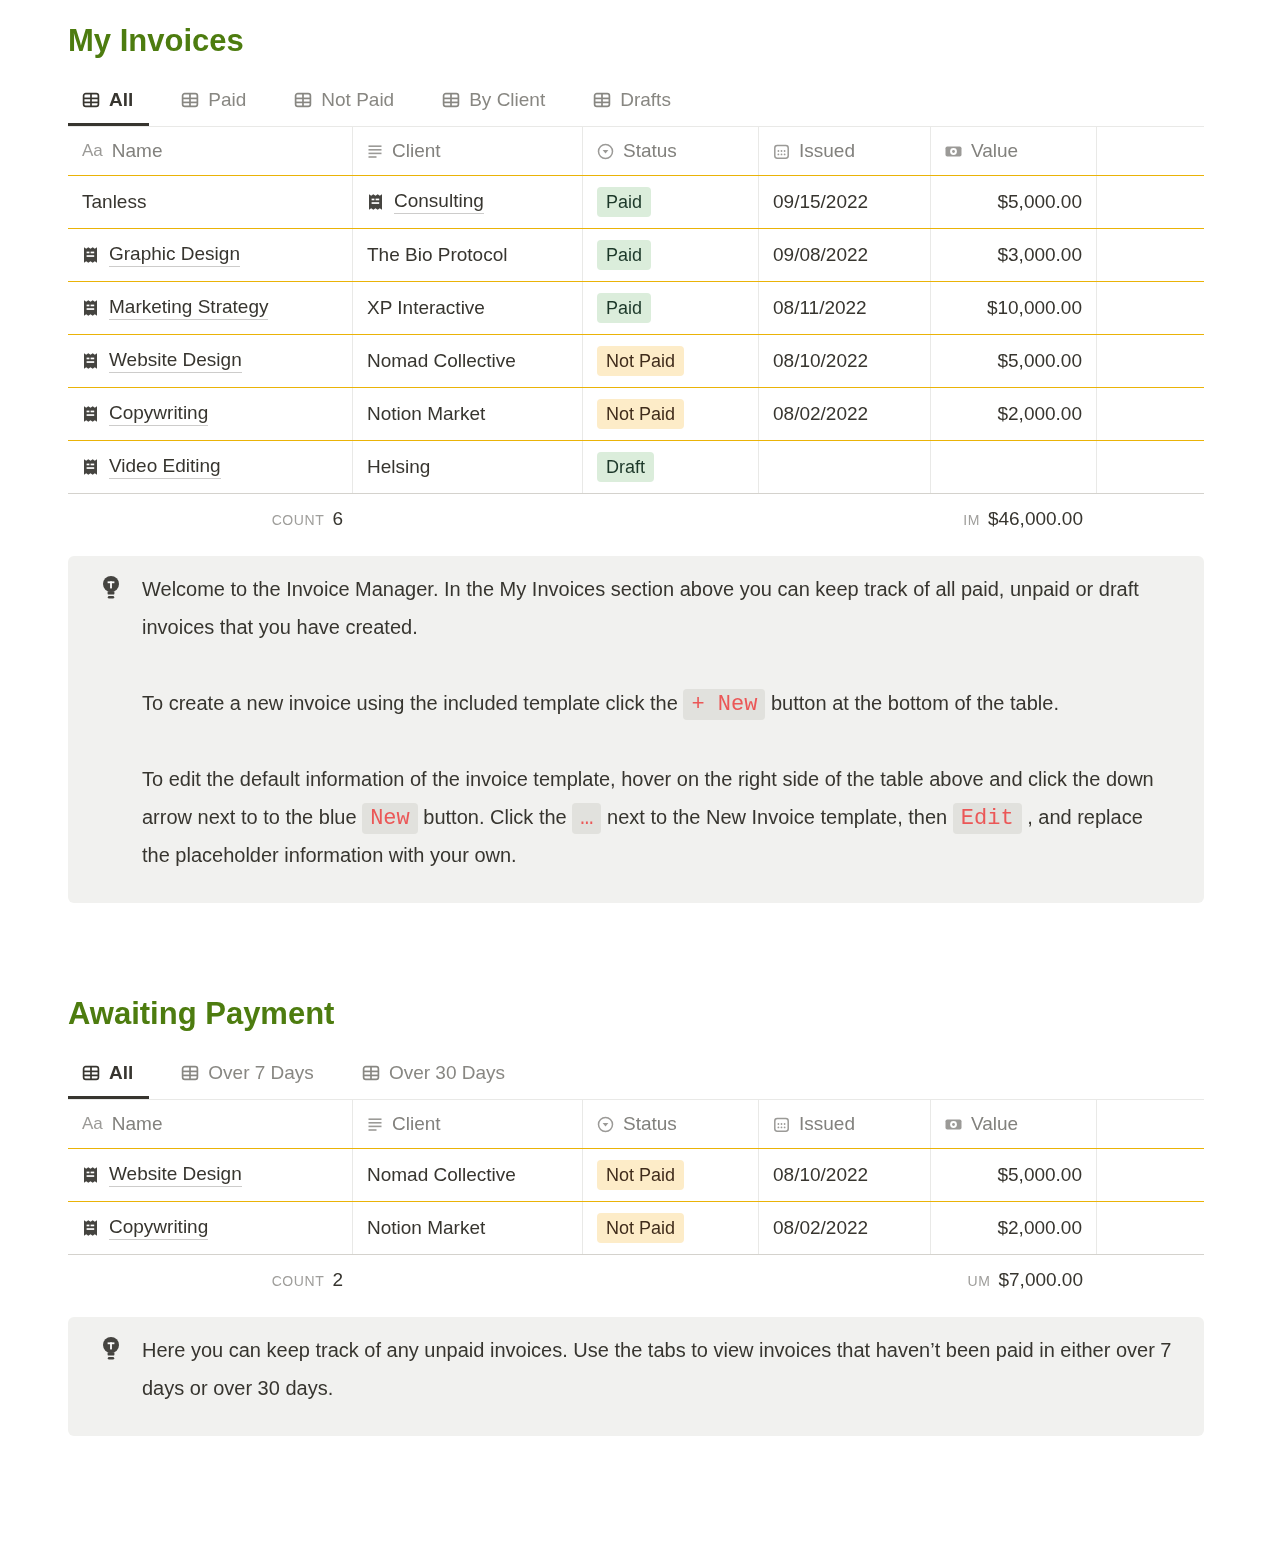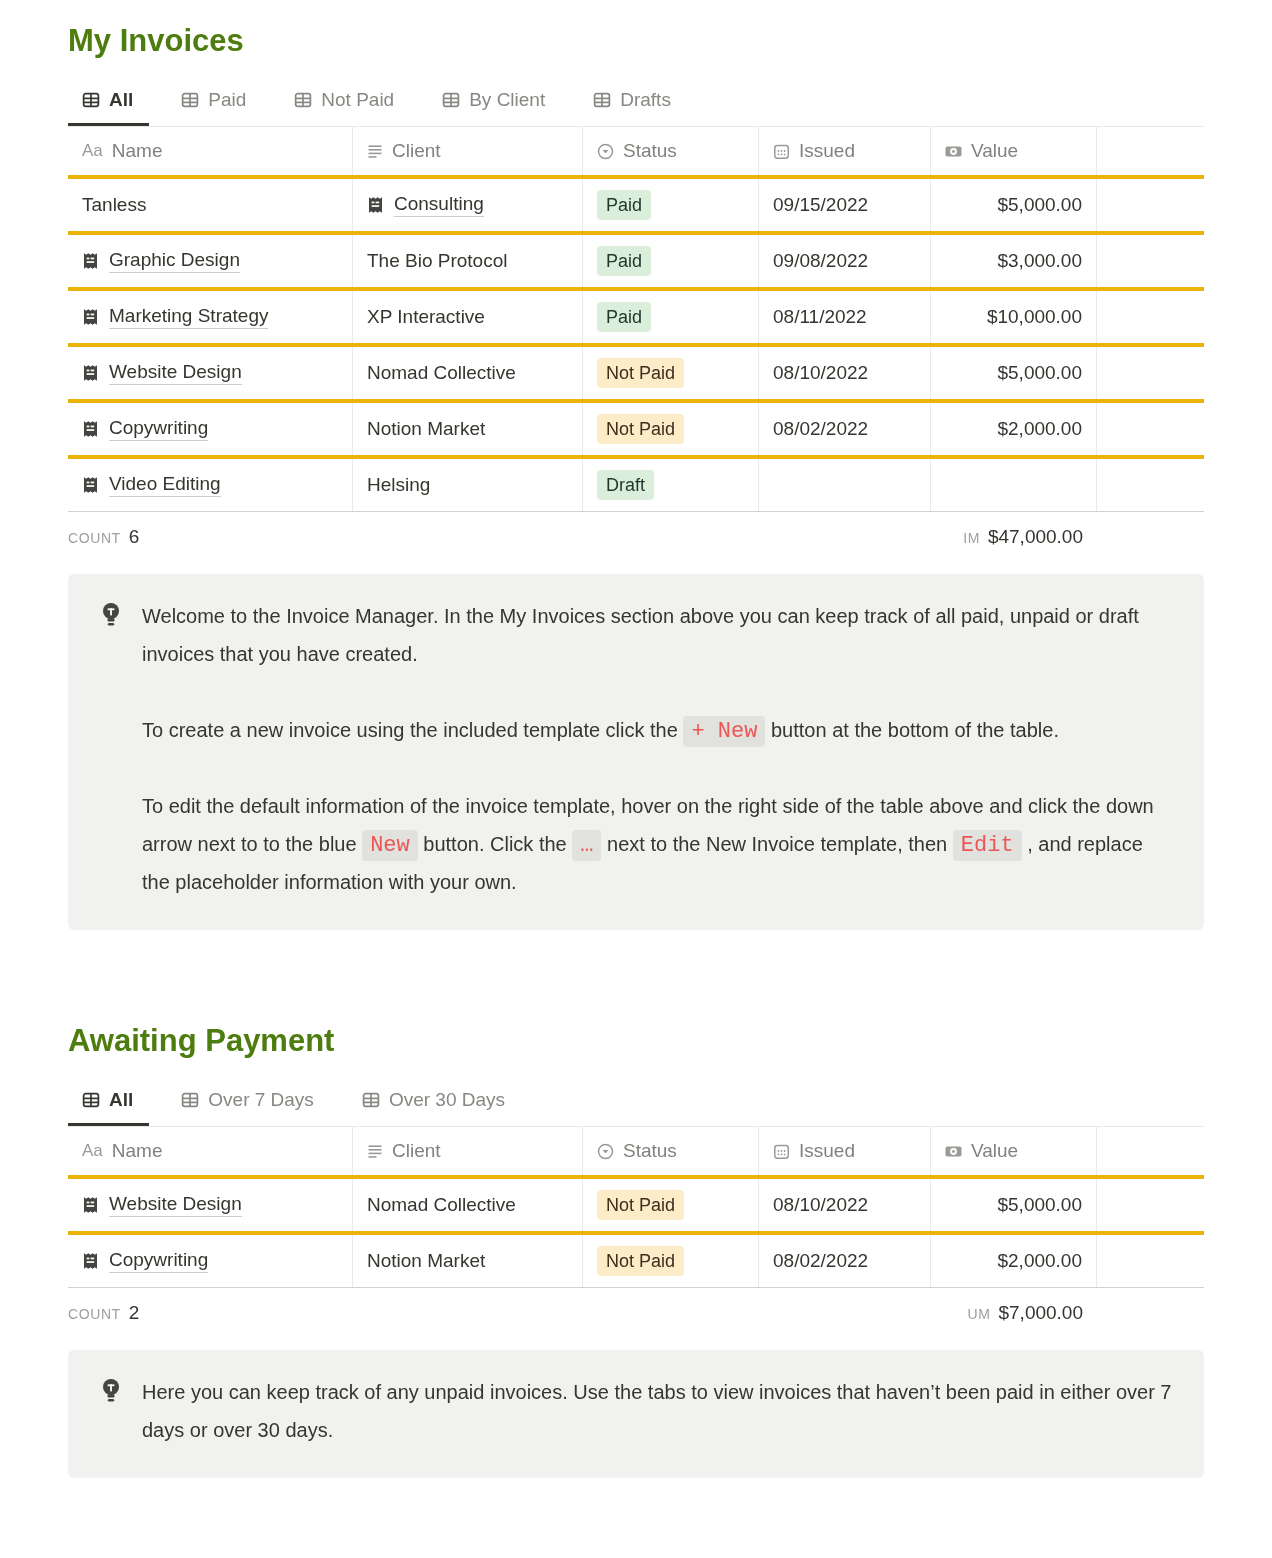--- a/index.html
+++ b/index.html
@@ -30,21 +30,21 @@
   }
   .tab + .tab { margin-left:18px; }
   .tab.active { color:#37352f; font-weight:600; border-bottom-color:#37352f; }
   .tab .ticon { display:flex; }
 
   
   .ntable { border-top:1px solid #e9e9e7; }
   .trow {
     display:grid;
     grid-template-columns:285px 230px 176px 172px 166px 99px;
-    border-bottom:4px solid #eab308;
+    border-bottom:1px solid #eab308;
   }
   .trow.last { border-bottom:1px solid #d4d2cd; }
   .cell {
     display:flex; align-items:center;
     min-height:52px; padding:0 14px;
     font-size:19px; color:#37352f;
     border-right:1px solid #e9e9e7;
     overflow:hidden; white-space:nowrap;
   }
   .cell.no-r { border-right:none; }
@@ -60,33 +60,33 @@
   }
   .pill {
     display:inline-block; font-size:18px; line-height:1.35;
     padding:3px 9px; border-radius:4px; white-space:nowrap;
   }
   .pill-green  { background:var(--status-green-bg,#dbeddb);  color:var(--status-green-text,#1c3829); }
   .pill-yellow { background:var(--status-yellow-bg,#fdecc8); color:var(--status-yellow-text,#402c1b); }
 
   
   .tfooter { display:flex; align-items:center; min-height:50px; font-size:19px; }
-  .f-count { width:285px; padding-right:10px; }
+  .f-count { width:285px; text-align:right; padding-right:10px; }
   .f-sum   { width:744px; text-align:right; padding-right:14px; }
   .agg-label {
     font-size:14px; color:#9f9e9b; letter-spacing:0.6px;
     margin-right:8px; font-weight:500;
   }
   .agg-value { color:#37352f; }
 
   
   .callout {
     background:var(--callout-bg,#f1f1ef);
     border-radius:6px;
-    padding:23px 32px 29px 32px;
+    padding:14px 32px 29px 32px;
     display:flex; gap:20px; align-items:flex-start;
     margin-top:12px;
   }
   .callout .bulb { display:flex; margin-top:5px; }
   .callout-text { font-size:20px; line-height:38px; color:#37352f; max-width:1030px; }
   .callout-text p { margin:0; }
   .callout-text p + p { margin-top:38px; }
   .code {
     font-family:"Liberation Mono", monospace;
     font-size:22px; line-height:1;
@@ -339,21 +339,21 @@
       <div class="cell">
           <span class="pill pill-green">Draft</span>
         </div>
       <div class="cell"></div>
       <div class="cell value"></div>
       <div class="cell no-r"></div>
     </div>
 
     <div class="tfooter">
       <div class="f-count"><span class="agg-label">COUNT</span><span class="agg-value">6</span></div>
-      <div class="f-sum"><span class="agg-label">IM</span><span class="agg-value">$47,000.00</span></div>
+      <div class="f-sum"><span class="agg-label">IM</span><span class="agg-value">$46,000.00</span></div>
     </div>
   </div>
 
   <div class="callout">
     <span class="bulb">
         <svg width="22" height="24" viewBox="0 0 22 24">
           <use href="#i-bulb"></use>
         </svg>
       </span>
     <div class="callout-text">

